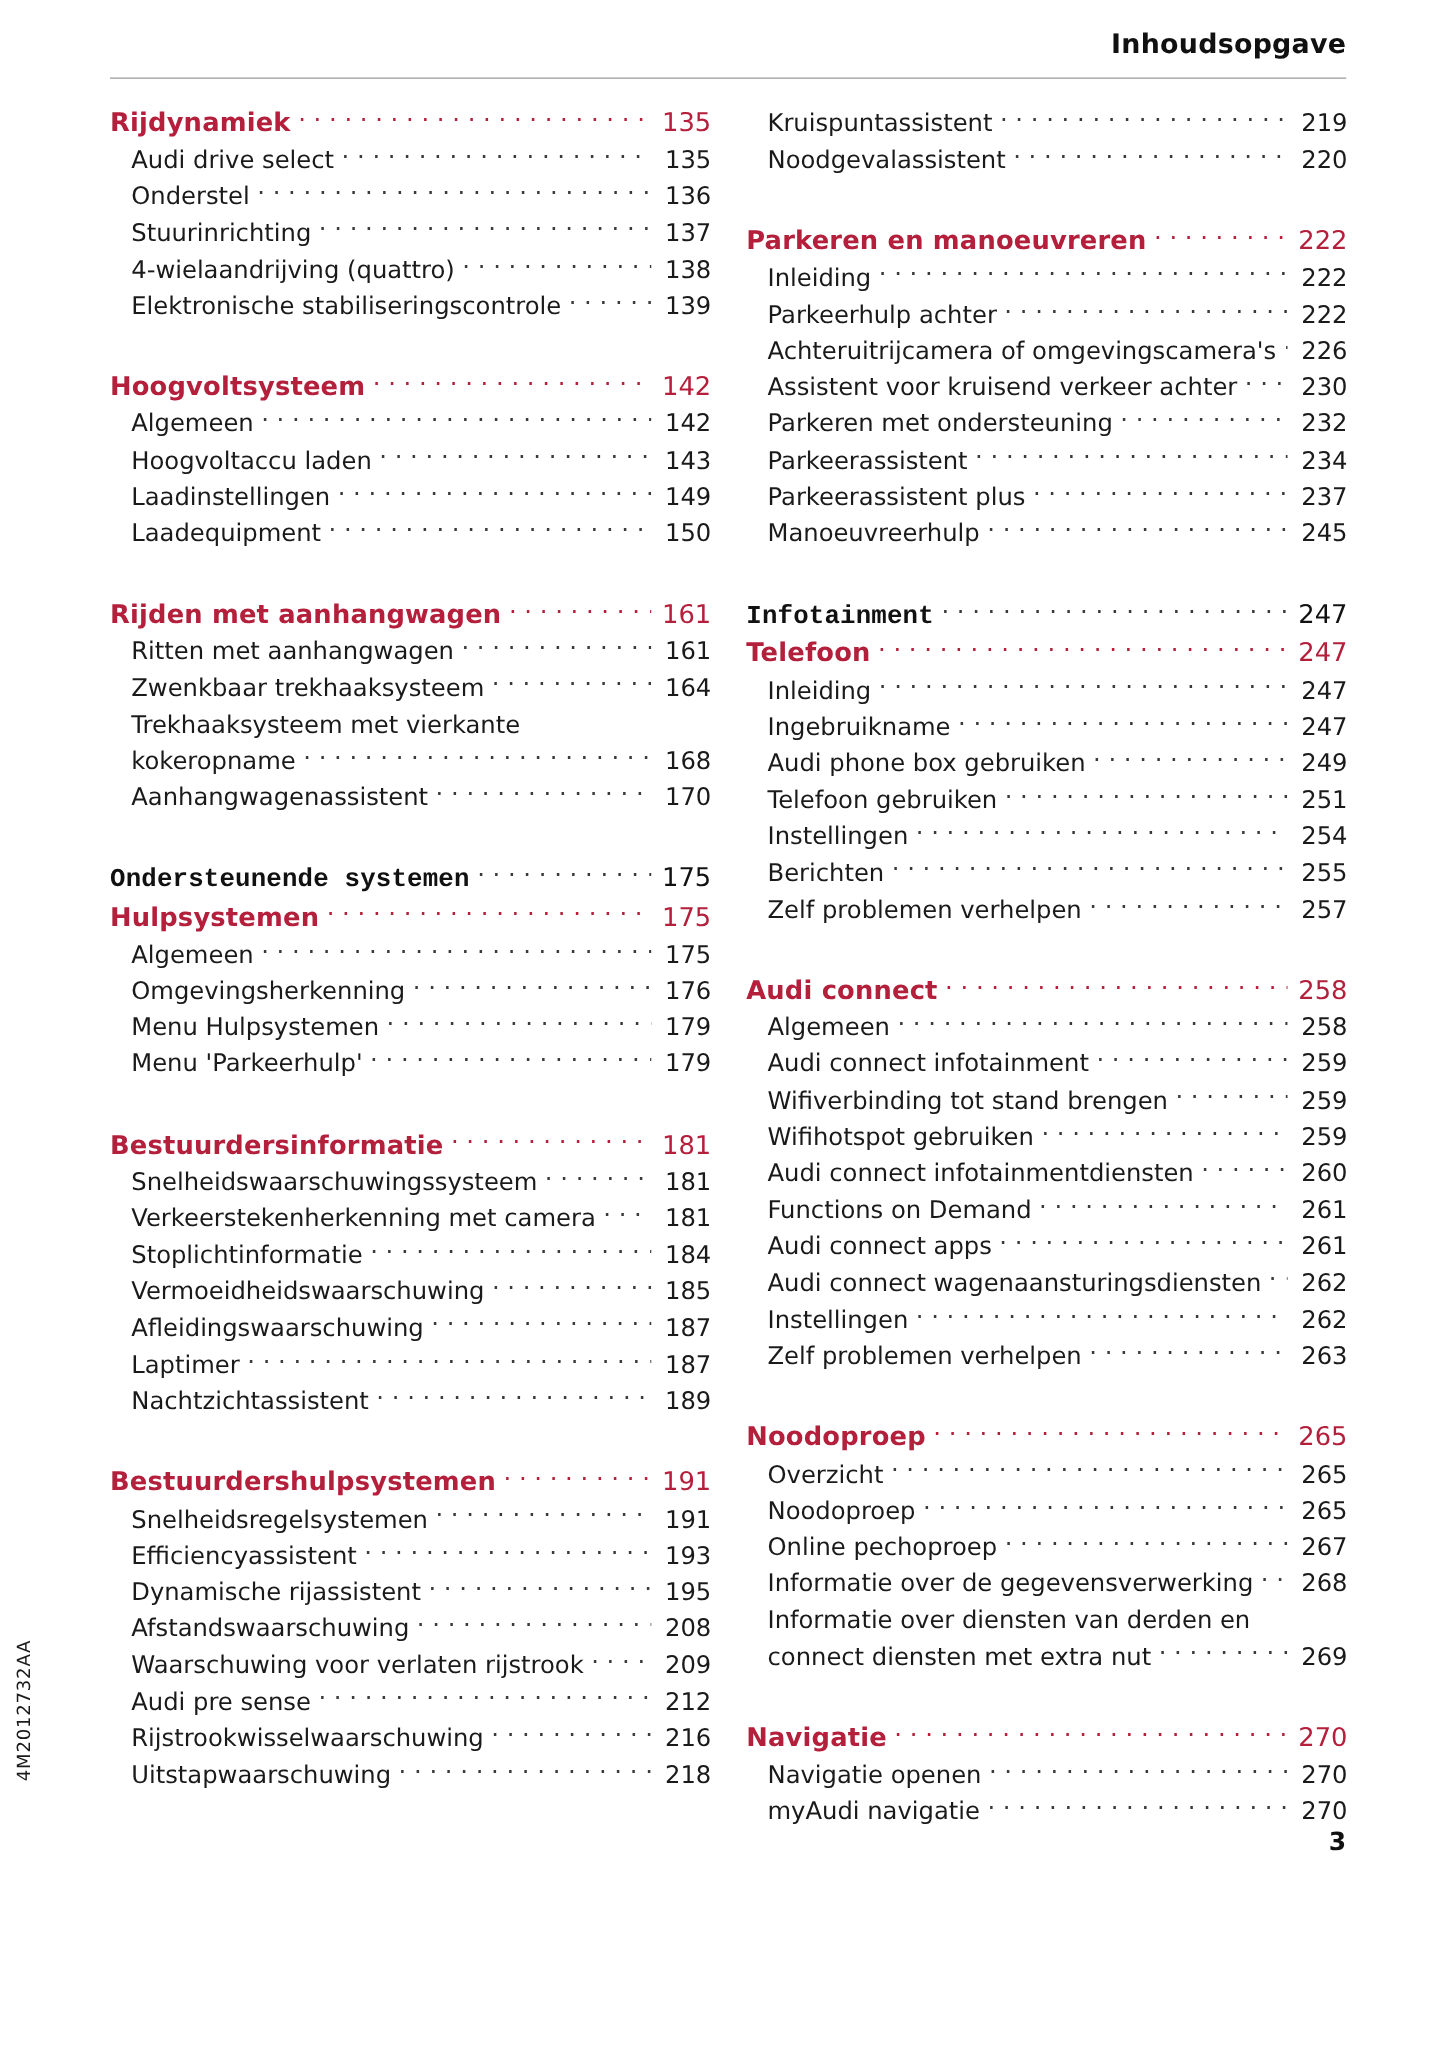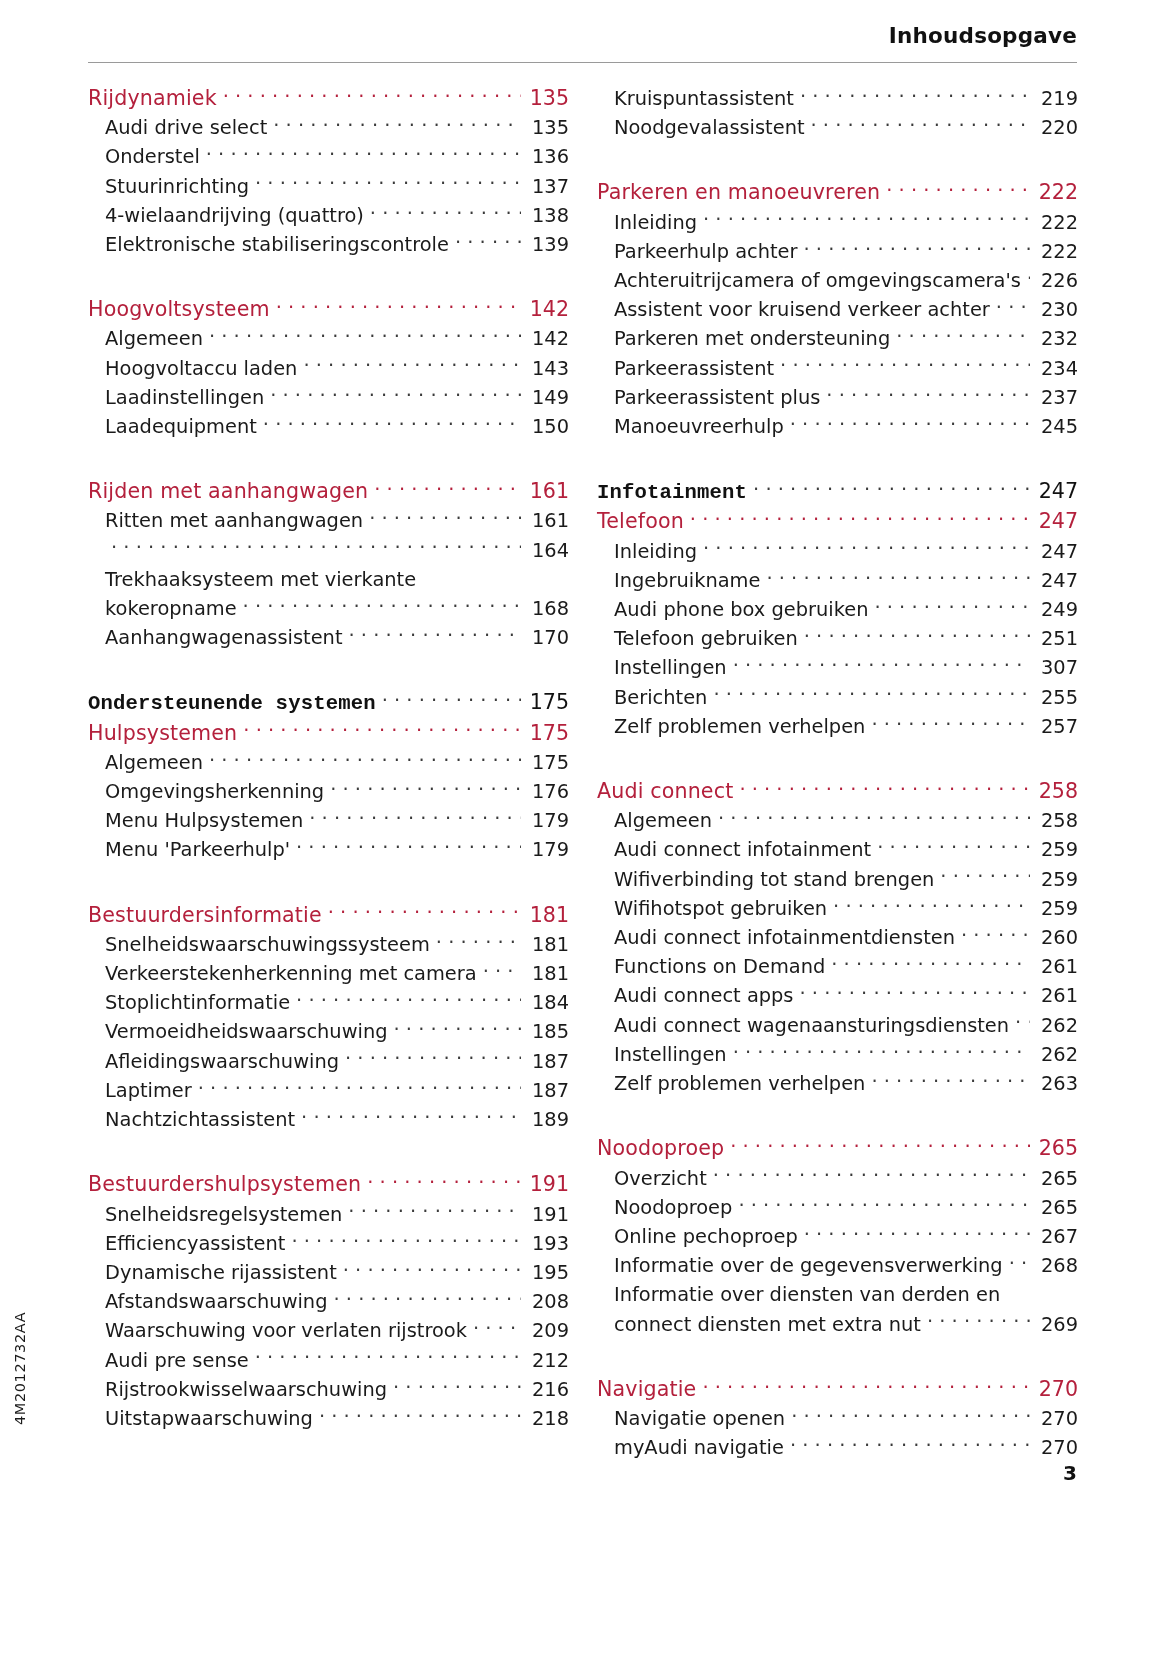--- a/index.html
+++ b/index.html
@@ -117,21 +117,21 @@
     color: #3a3a3a;
   }
   .row .pagenum {
     flex: 0 0 46px;
     text-align: right;
     white-space: nowrap;
   }
 
   
   .row.level-main .label {
-    font-weight: normal;
+    font-weight: bold;
     color: #b4203c;
     font-size: 20.6px;
     letter-spacing: 0.15px;
   }
   .row.level-main .pagenum {
     color: #b4203c;
     font-size: 20.6px;
     font-weight: normal;
   }
   .row.level-main .leader::after {
@@ -254,20 +254,21 @@
             <span class="label">Rijden met aanhangwagen</span>
             <span class="leader"></span>
             <span class="pagenum">161</span>
           </div>
           <div class="row level-sub">
             <span class="label">Ritten met aanhangwagen</span>
             <span class="leader"></span>
             <span class="pagenum">161</span>
           </div>
           <div class="row level-sub">
+            <span class="label">Zwenkbaar trekhaaksysteem</span>
             <span class="leader"></span>
             <span class="pagenum">164</span>
           </div>
           <div class="row level-sub nolead">
             <span class="label">Trekhaaksysteem met vierkante</span>
             <span class="leader"></span>
             <span class="pagenum"></span>
           </div>
           <div class="row level-sub">
             <span class="label">kokeropname</span>
@@ -494,21 +495,21 @@
             <span class="pagenum">249</span>
           </div>
           <div class="row level-sub">
             <span class="label">Telefoon gebruiken</span>
             <span class="leader"></span>
             <span class="pagenum">251</span>
           </div>
           <div class="row level-sub">
             <span class="label">Instellingen</span>
             <span class="leader"></span>
-            <span class="pagenum">307</span>
+            <span class="pagenum">254</span>
           </div>
           <div class="row level-sub">
             <span class="label">Berichten</span>
             <span class="leader"></span>
             <span class="pagenum">255</span>
           </div>
           <div class="row level-sub">
             <span class="label">Zelf problemen verhelpen</span>
             <span class="leader"></span>
             <span class="pagenum">257</span>

